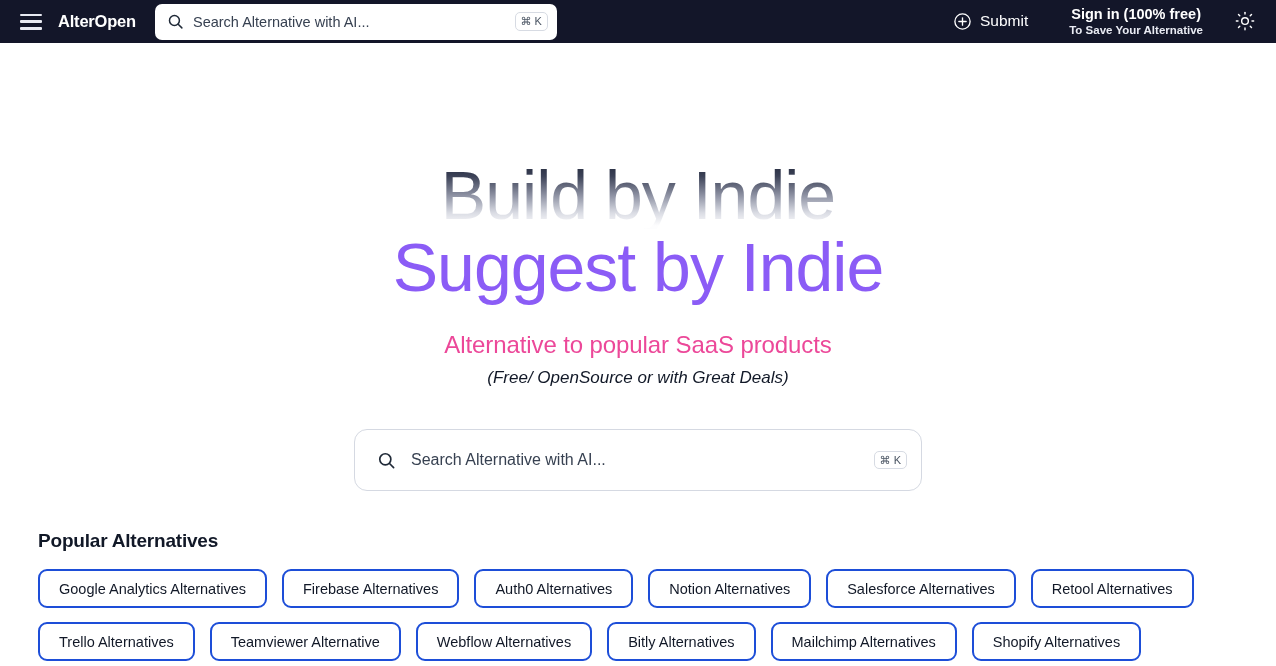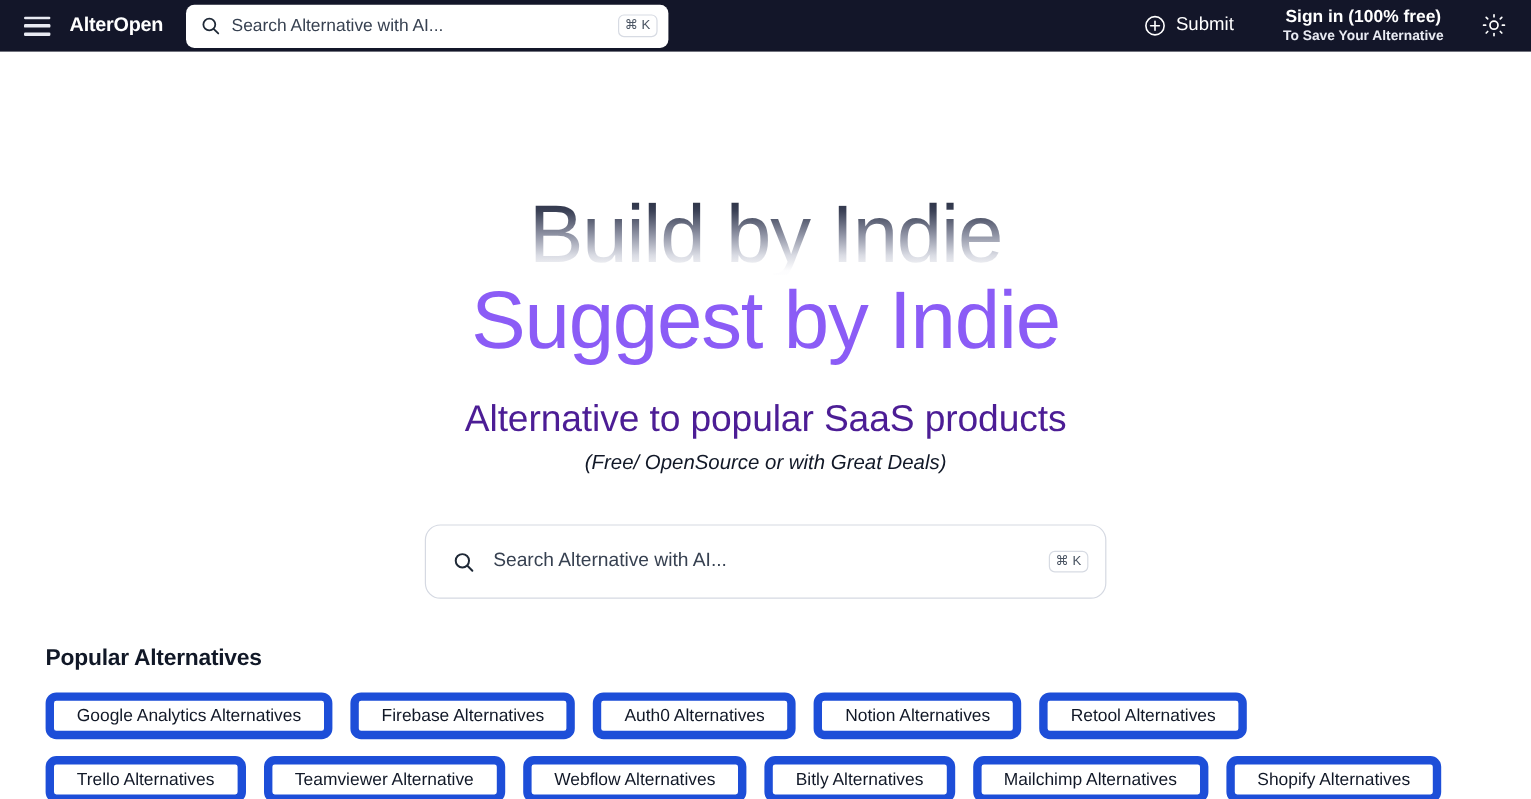--- a/index.html
+++ b/index.html
@@ -161,22 +161,22 @@
     font-size: 68px;
     font-weight: normal;
     line-height: 1.06;
     letter-spacing: -1px;
     color: #8b5cf6;
     display: block;
     margin-top: 2px;
   }
 
   .hero-sub {
-    font-size: 31px;
-    color: #4c1d95;
+    font-size: 24px;
+    color: #ec4899;
     margin-top: 28px;
     letter-spacing: -0.1px;
   }
 
   .hero-sub2 {
     font-size: 17px;
     font-style: italic;
     color: #111827;
     margin-top: 9px;
   }
@@ -219,21 +219,21 @@
     color: #111827;
     letter-spacing: -0.2px;
   }
   .tag-rows { margin-top: 17px; }
   .tag-row {
     display: flex;
     gap: 15px;
     margin-bottom: 14px;
   }
   .tag {
-    border: 7px solid #1d4ed8;
+    border: 2px solid #1d4ed8;
     border-radius: 9px;
     background: #ffffff;
     height: 39px;
     display: flex;
     align-items: center;
     justify-content: center;
     padding: 0 19px;
     font-size: 14.5px;
     color: #111827;
     white-space: nowrap;
@@ -315,20 +315,21 @@
 
 <div class="popular">
   <div class="popular-title">Popular Alternatives</div>
 
   <div class="tag-rows">
     <div class="tag-row">
       <div class="tag">Google Analytics Alternatives</div>
       <div class="tag">Firebase Alternatives</div>
       <div class="tag">Auth0 Alternatives</div>
       <div class="tag">Notion Alternatives</div>
+      <div class="tag">Salesforce Alternatives</div>
       <div class="tag">Retool Alternatives</div>
     </div>
     <div class="tag-row">
       <div class="tag">Trello Alternatives</div>
       <div class="tag">Teamviewer Alternative</div>
       <div class="tag">Webflow Alternatives</div>
       <div class="tag">Bitly Alternatives</div>
       <div class="tag">Mailchimp Alternatives</div>
       <div class="tag">Shopify Alternatives</div>
     </div>

